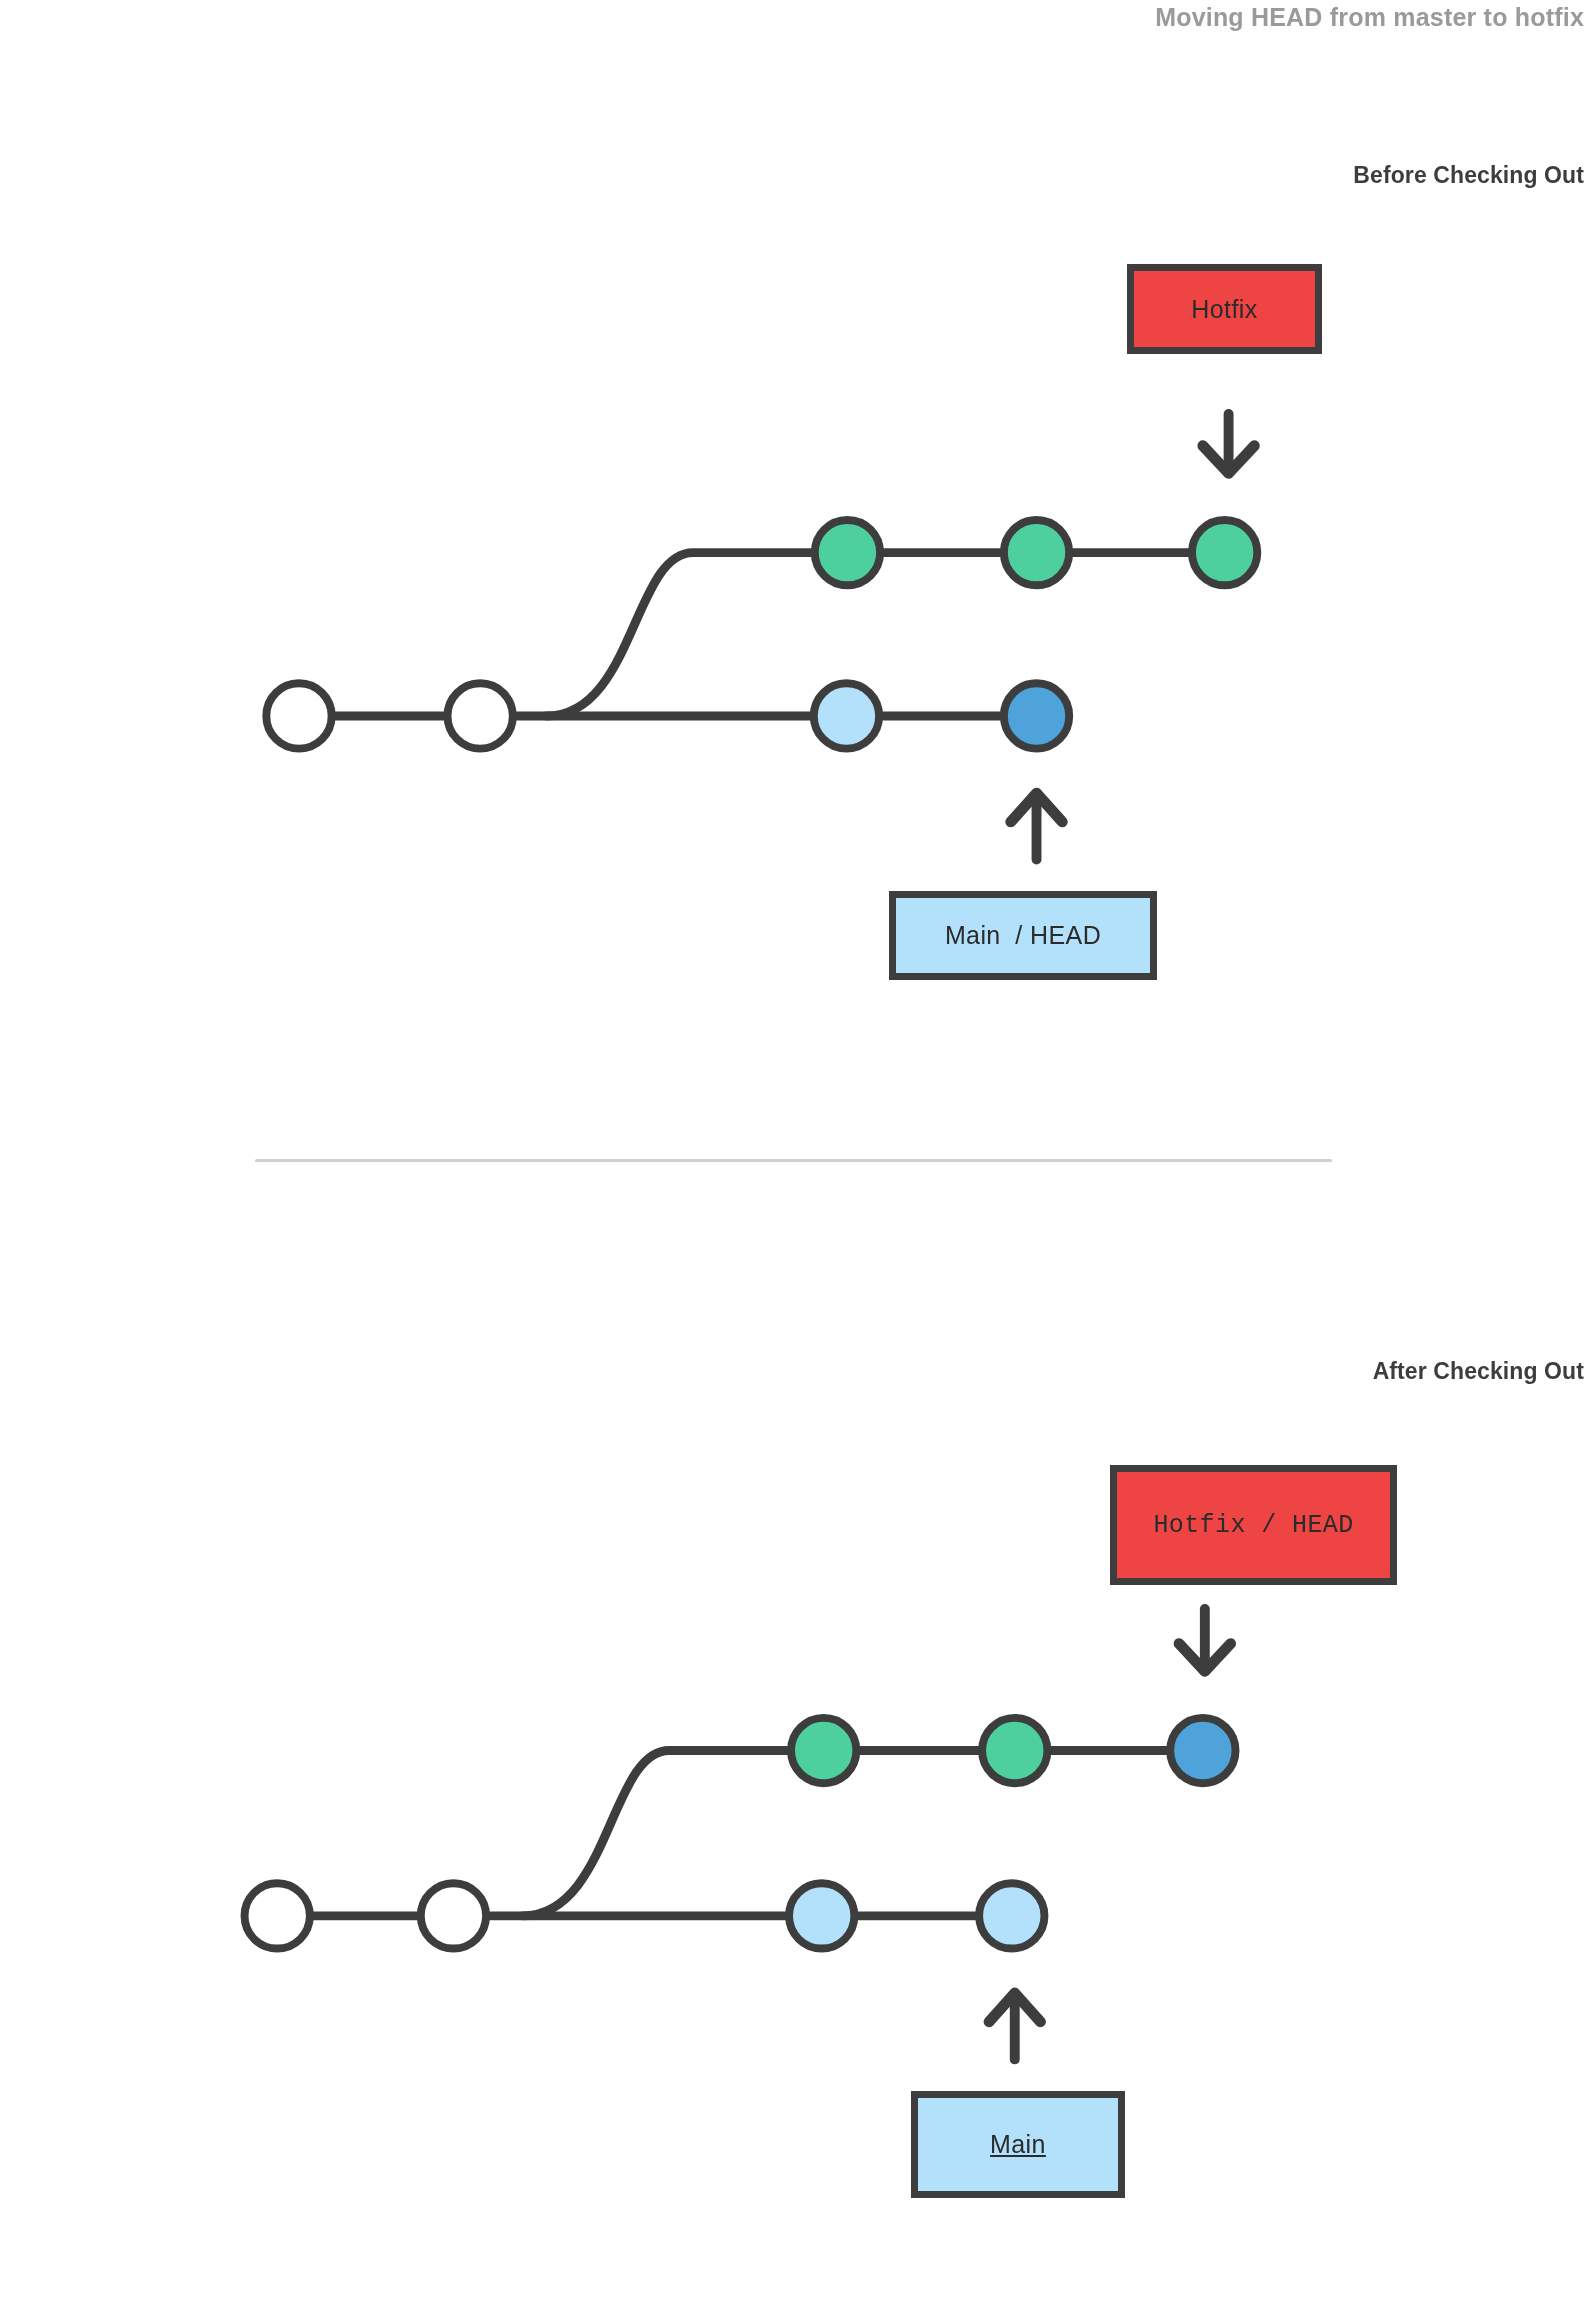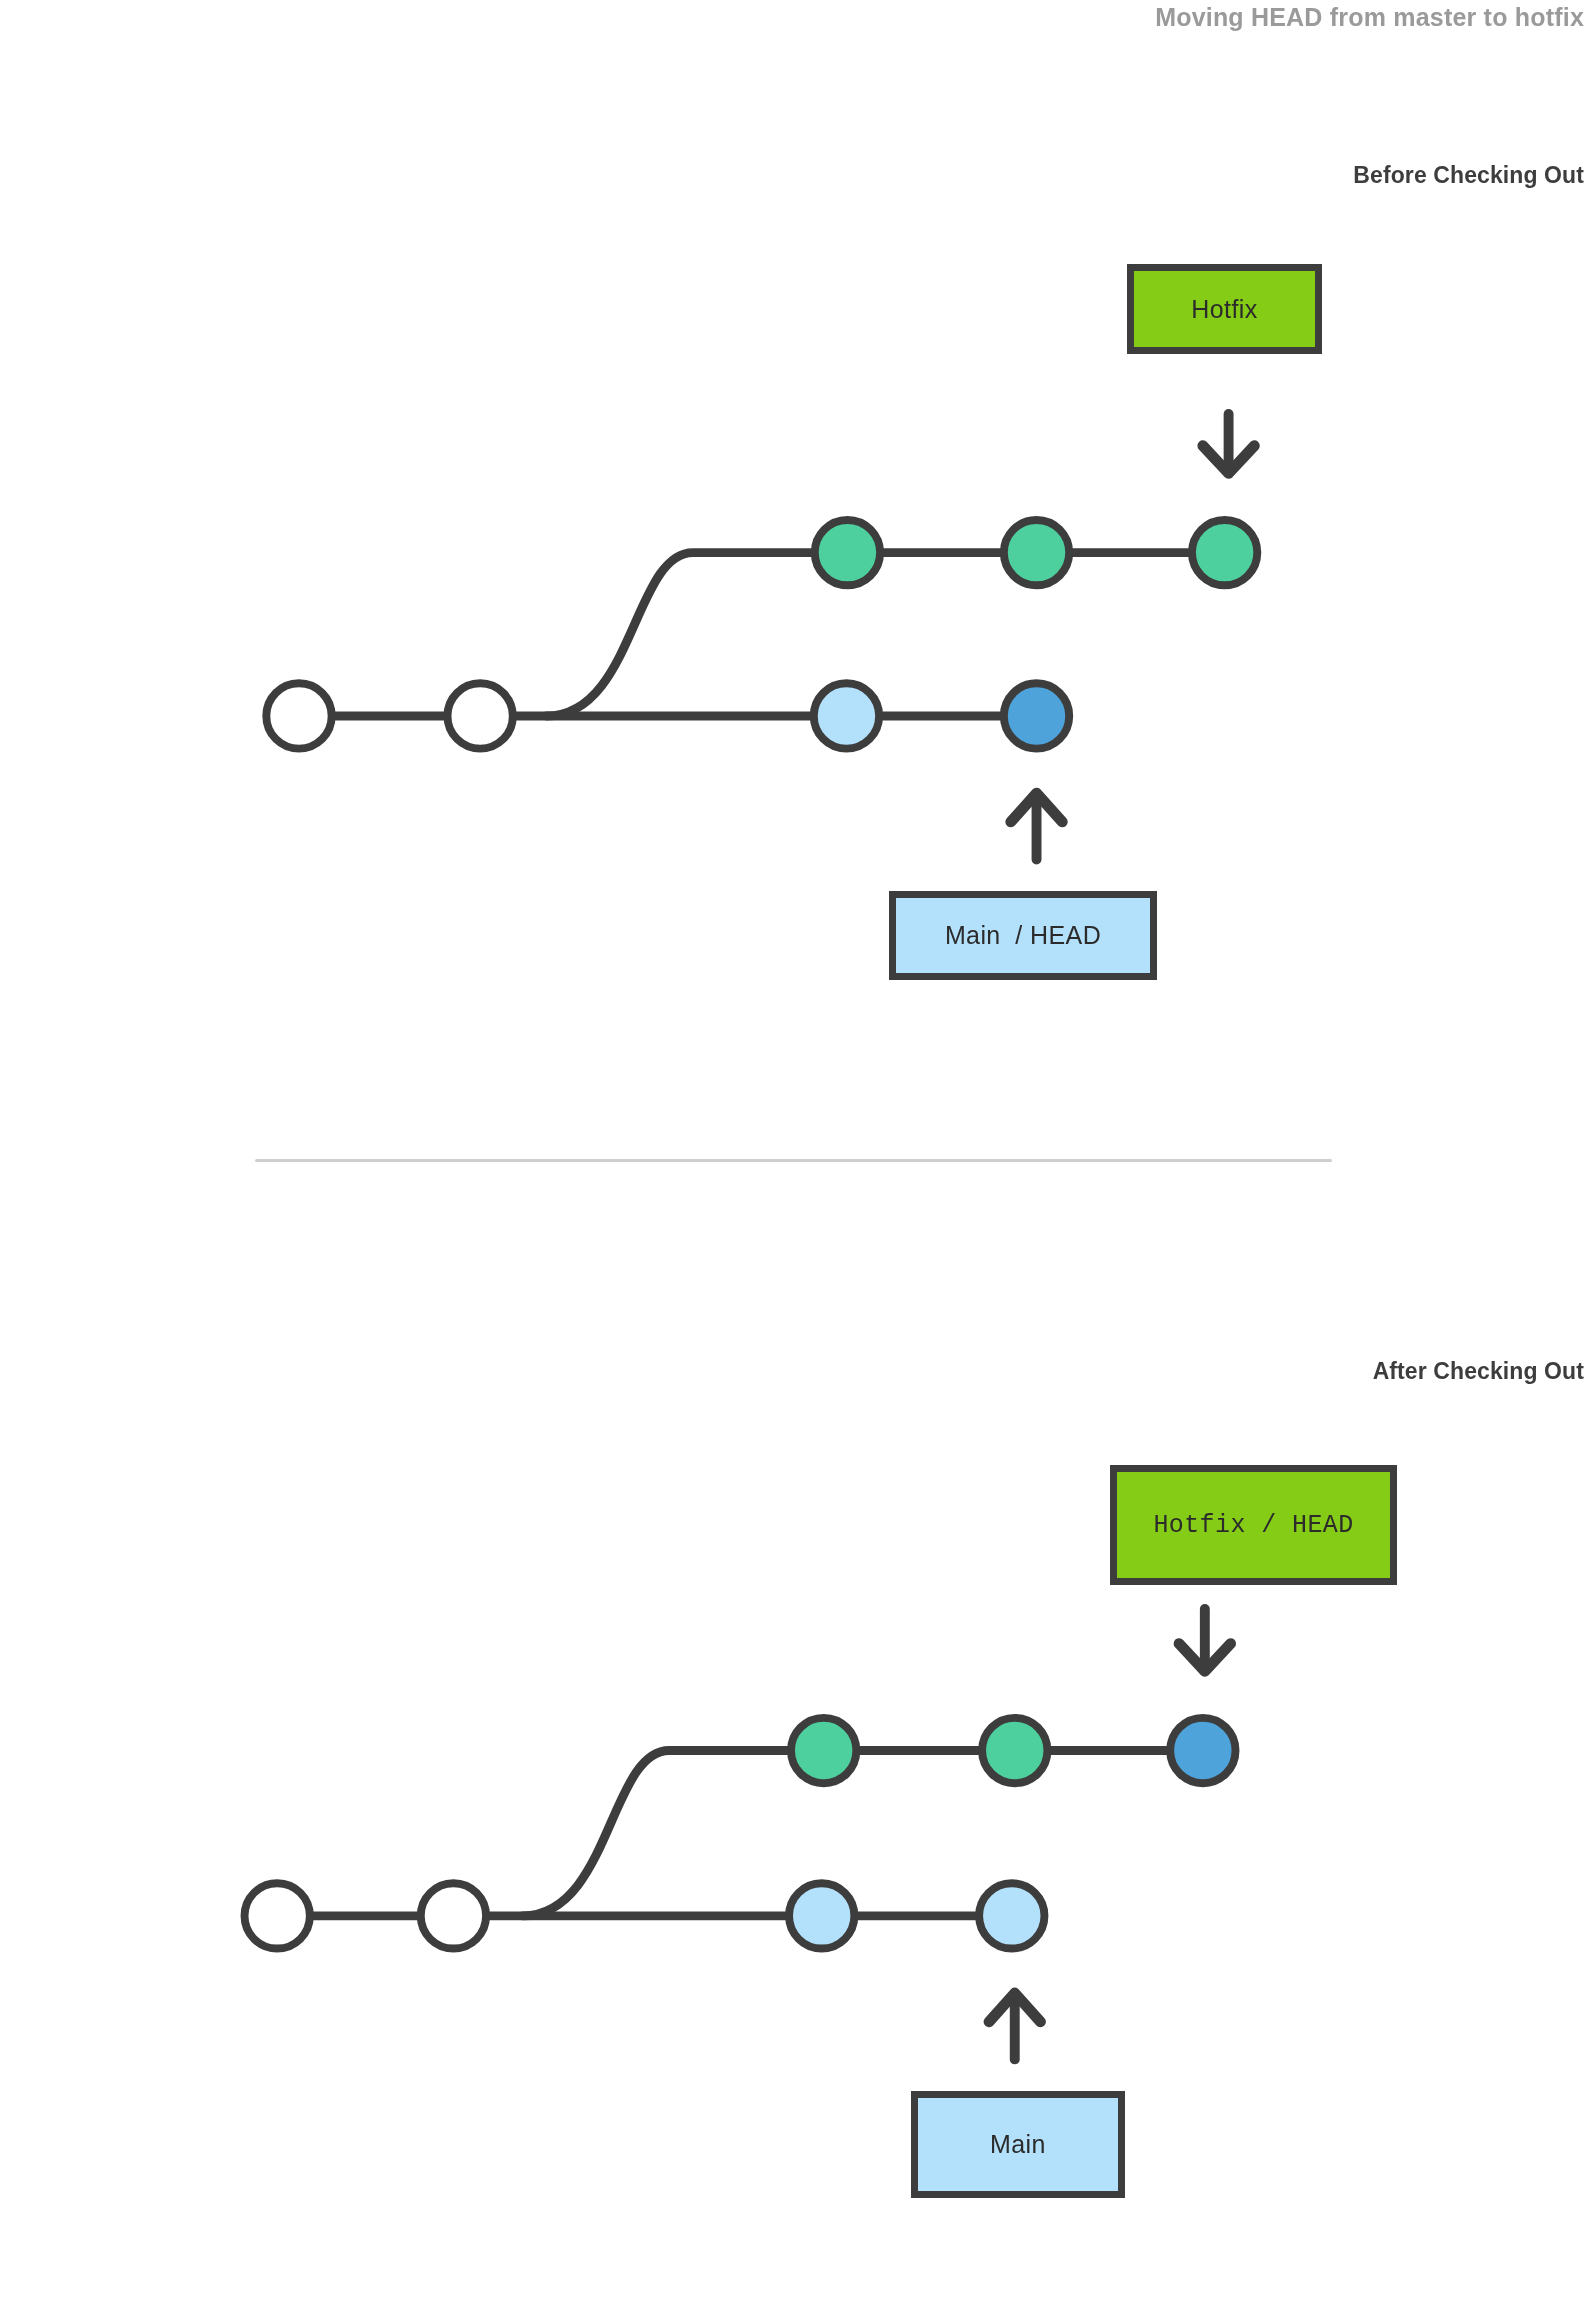--- a/index.html
+++ b/index.html
@@ -69,21 +69,21 @@
     box-sizing: border-box;
     border: 7px solid #3d3d3d;
     display: flex;
     align-items: center;
     justify-content: center;
     font-size: 25px;
     color: #2b2b2b;
     letter-spacing: 0.4px;
     white-space: pre;
   }
-  .box-green { background: #84cc16; }
+  .box-green { background: #ef4444; }
   .box-blue  { background: #b3e1fb; }
 </style>
 </head>
 <body>
 
 <div id="page">
 
   <div class="page-title">Moving HEAD from master to hotfix</div>
 
   <div class="section-heading" id="heading-before">Before Checking Out</div>
@@ -91,21 +91,21 @@
   <div class="label-box box-green" id="box-hotfix-before" style="left:1127px; top:264px; width:195px; height:90px;">Hotfix</div>
 
   <div class="label-box box-blue" id="box-main-head-before" style="left:889px; top:891px; width:268px; height:89px;">Main  / HEAD</div>
 
   <div class="divider"></div>
 
   <div class="section-heading" id="heading-after">After Checking Out</div>
 
   <div class="label-box box-green" id="box-hotfix-head-after" style="left:1110px; top:1465px; width:287px; height:120px;font-family:Liberation Mono, monospace;">Hotfix / HEAD</div>
 
-  <div class="label-box box-blue" id="box-main-after" style="left:911px; top:2091px; width:214px; height:107px;">Main</div>
+  <div class="label-box box-blue" id="box-main-after" style="left:911px; top:2091px; width:214px; height:107px;text-decoration:underline;">Main</div>
 
   <svg class="svg-layer" viewBox="0 0 1600 2337" width="1584" height="2314">
 
     <path d="M 302 723 L 1047 723" stroke="#3d3d3d" stroke-width="9" fill="none" stroke-linecap="round"></path>
 
     <path d="M 552 723 C 640 723 640 558 700 558 L 856 558" stroke="#3d3d3d" stroke-width="9" fill="none" stroke-linecap="round"></path>
 
     <path d="M 856 558 L 1237 558" stroke="#3d3d3d" stroke-width="9" fill="none" stroke-linecap="round"></path>
 
     <circle cx="856" cy="558" r="33" fill="#4ecf9e" stroke="#3d3d3d" stroke-width="8"></circle>

